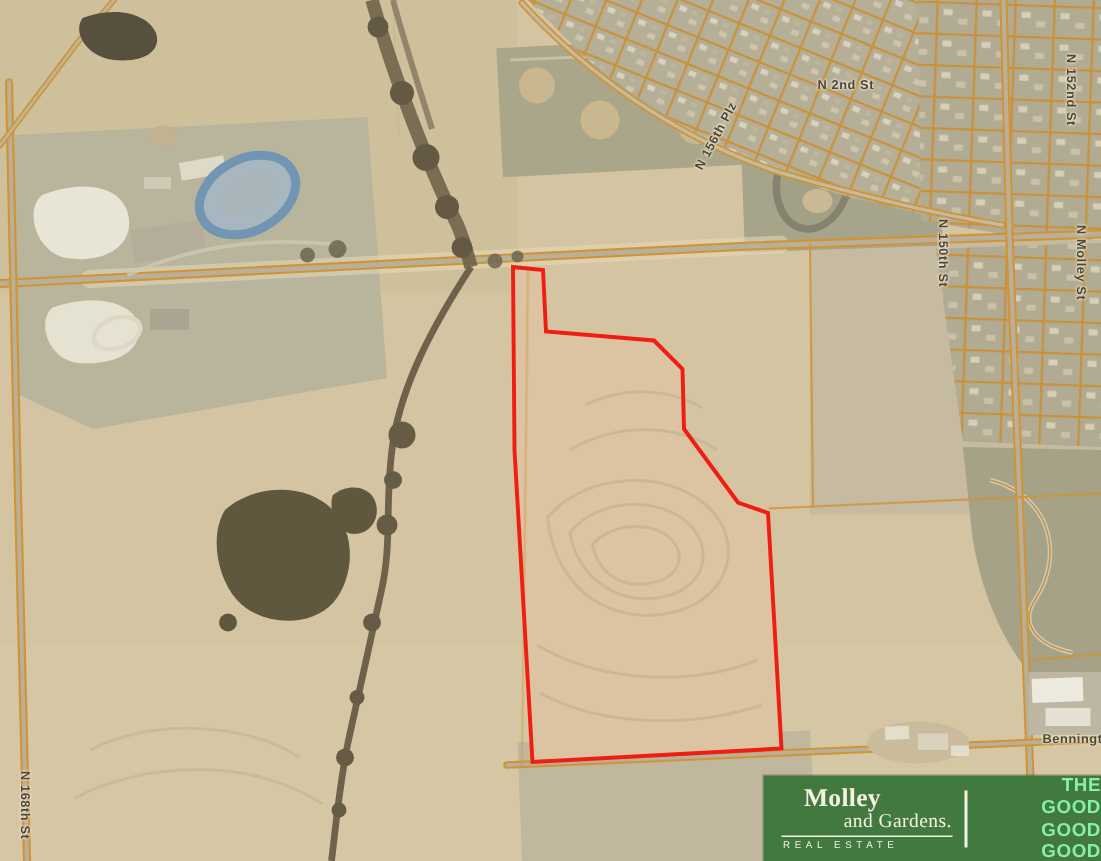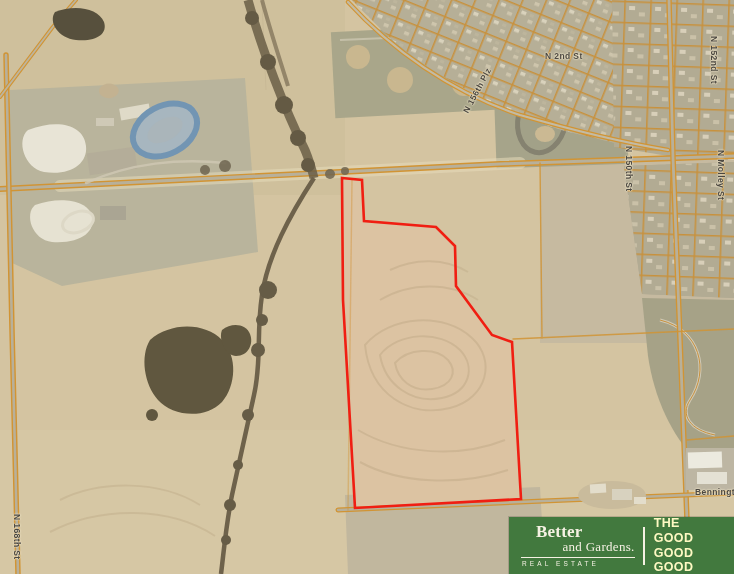--- a/index.html
+++ b/index.html
@@ -20,21 +20,21 @@
               line-height:.9;margin-left:15px;letter-spacing:.2px;}
   .bhg-homes-row{display:flex;align-items:center;margin-top:0;}
   .leaf{width:11px;height:11px;background:#f5f1e3;border-radius:0 100% 0 100%;
         transform:rotate(-20deg);margin-right:3px;flex:0 0 auto;}
   .bhg-homes{font-family:"Liberation Serif",serif;font-weight:bold;font-size:17px;line-height:.9;}
   .bhg-gardens{font-family:"Liberation Serif",serif;font-size:13px;text-align:right;
                margin-top:-1px;letter-spacing:.3px;}
   .bhg-rule{border:none;border-top:1px solid #f5f1e3;margin:2px 0 2px 0;}
   .bhg-realestate{font-size:6.5px;letter-spacing:3.1px;margin-left:1px;}
   .logo-divider{width:2px;height:38px;background:#f5f1e3;margin:0 9px 0 8px;flex:0 0 auto;}
-  .logo-right{font-size:12.5px;font-weight:bold;line-height:1.18;color:#fef9c3;letter-spacing:.4px;}
+  .logo-right{font-size:12.5px;font-weight:bold;line-height:1.18;color:#86efac;letter-spacing:.4px;text-align:right;}
 </style>
 </head>
 <body>
 
 <div class="screen">
 
   <svg width="734" height="574" viewBox="0 0 734 574">
     <defs>
       <pattern id="grid1" width="22" height="19" patternUnits="userSpaceOnUse" patternTransform="rotate(22)">
         <rect width="22" height="19" fill="#b6af97"></rect>
@@ -193,21 +193,21 @@
       <span class="street-label" style="left: 545px; top: 51px; transform: rotate(0deg);">N 2nd St</span>
       <span class="street-label" style="left: 634px; top: 146px; transform: rotate(90deg);">N 150th St</span>
       <span class="street-label" style="left: 719px; top: 36px; transform: rotate(90deg);">N 152nd St</span>
       <span class="street-label" style="left: 726px; top: 150px; transform: rotate(90deg);">N Molley St</span>
       <span class="street-label" style="left: 22px; top: 514px; transform: rotate(90deg);">N 168th St</span>
       <span class="street-label" style="left: 695px; top: 487px; transform: rotate(0deg);">Bennington Rd</span>
     </div>
 
   <div class="logo" style="left: 509px; top: 517px; width: 225px; height: 57px; background: rgb(66, 121, 62); color: rgb(245, 241, 227);">
     <div class="logo-left">
-      <div class="bhg-better">Better</div>
+      <div class="bhg-better">Molley</div>
       <div class="bhg-gardens">and Gardens.</div>
       <hr class="bhg-rule">
       <div class="bhg-realestate">REAL ESTATE</div>
     </div>
     <div class="logo-divider"></div>
     <div class="logo-right">
       <div>THE</div>
       <div>GOOD GOOD</div>
       <div>GOOD</div>
     </div>

